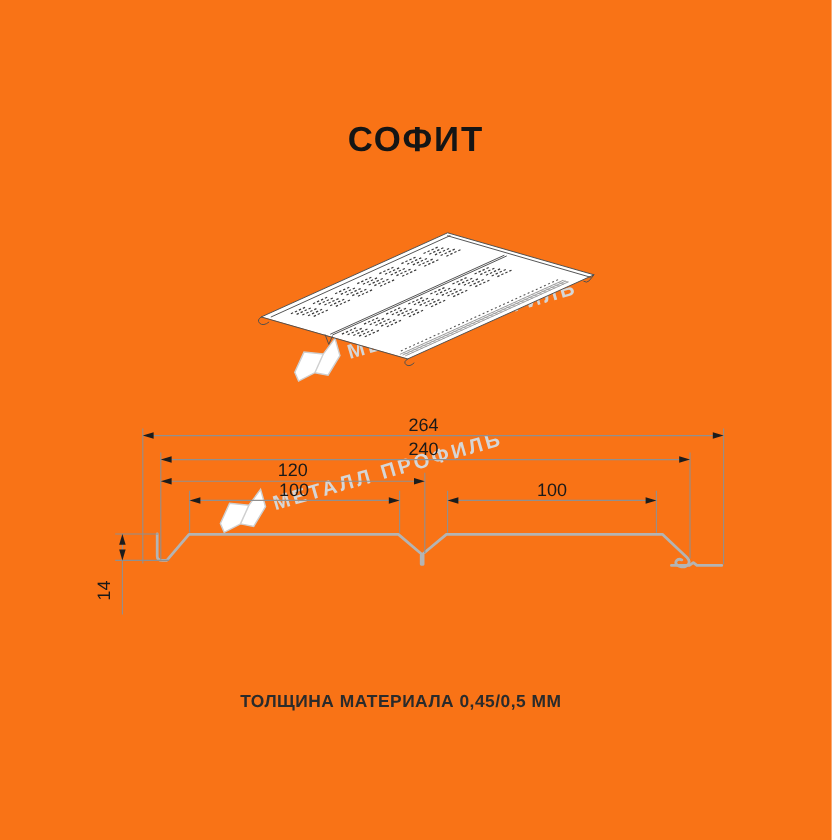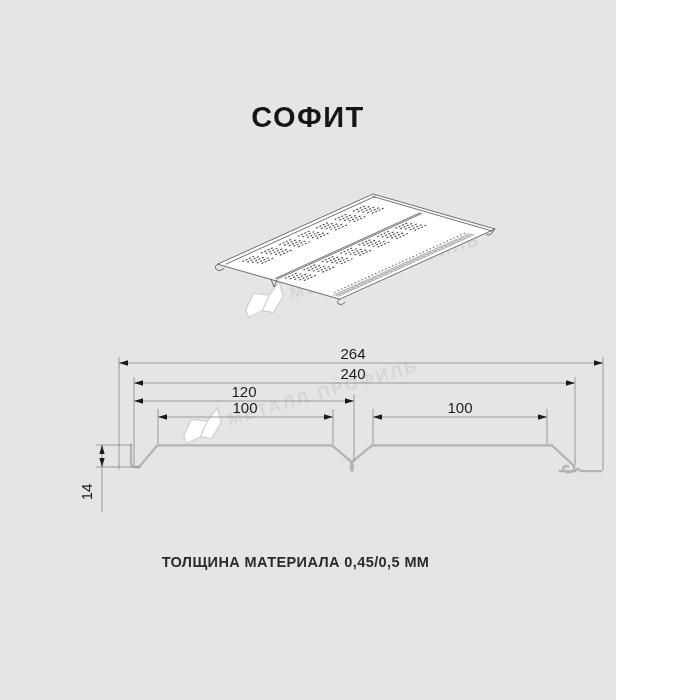--- a/index.html
+++ b/index.html
@@ -1,21 +1,21 @@
 <!DOCTYPE html>
 <html><head>
 <meta charset="utf-8">
 <style>
   html,body{margin:0;padding:0;background:#fff;}
-  .page{position:relative;width:616px;height:700px;background:#e5e5e5;overflow:hidden;
+  .page{position:relative;width:693px;height:700px;background:#f97316;overflow:hidden;
         font-family:"Liberation Sans",sans-serif;}
   .hdr{position:absolute;left:0;right:0;top:103px;text-align:center;}
   .title{font-size:29px;font-weight:800;letter-spacing:1.5px;color:#151515;line-height:1;}
   .subtitle{margin-top:9px;font-size:14.5px;font-weight:600;letter-spacing:1px;color:#1c1c1c;}
-  .caption{position:absolute;left:0;right:25px;top:554px;text-align:center;
+  .caption{position:absolute;left:0;right:25px;top:577px;text-align:center;
            font-size:14.5px;font-weight:600;letter-spacing:.4px;color:#2b2b2b;}
   svg{position:absolute;left:0;top:0;}
   .dimtxt{font-size:15px;fill:#1a1a1a;}
   .wmtxt{font-size:17px;font-weight:bold;letter-spacing:2.5px;fill:#d6d6d6;}
 </style>
 </head>
 <body>
 
 <div class="page">
 

